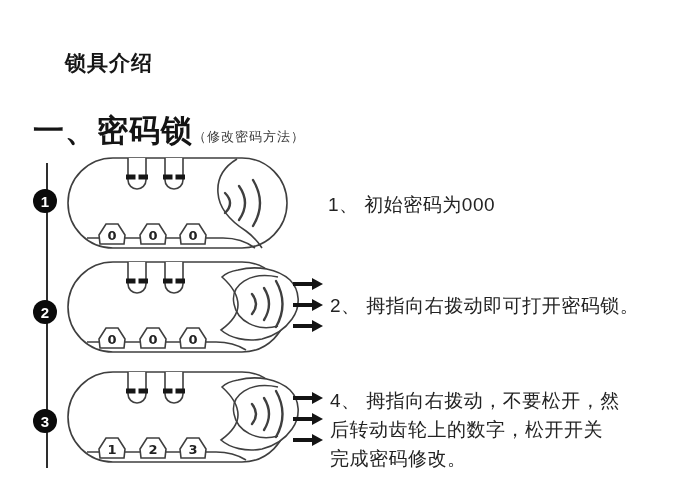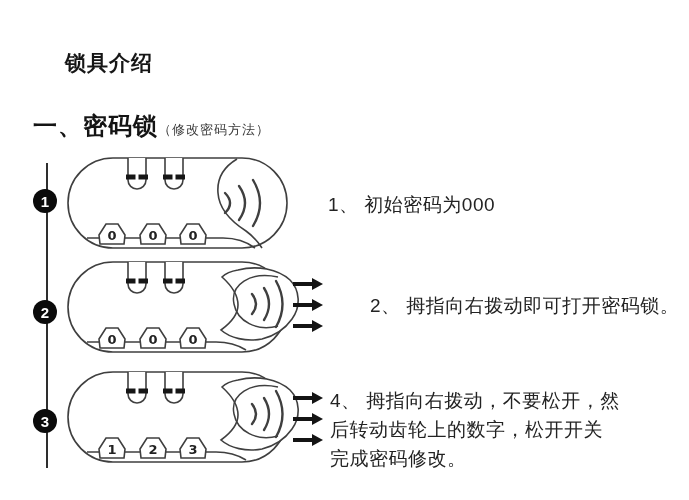--- a/index.html
+++ b/index.html
@@ -17,21 +17,21 @@
     font-size: 21px; font-weight: 800; letter-spacing: 1px;
     color: #161616;
     margin-left: 32px;
   }
   .section-heading {
     position: absolute; left: 33px; top: 110px;
     display: flex; align-items: baseline;
     white-space: nowrap;
   }
   .section-heading .main {
-    font-size: 24px; font-weight: 800; color: #141414; letter-spacing: 1px;
+    font-size: 31px; font-weight: 800; color: #141414; letter-spacing: 1px;
   }
   .section-heading .note {
     font-size: 13px; font-weight: 400; color: #3a3a3a; letter-spacing: 1px;
   }
   .timeline {
     position: absolute; left: 46px; top: 163px;
     width: 2px; height: 305px; background: #2e2e2e;
   }
   .badge {
     position: absolute;
@@ -49,21 +49,21 @@
   .lock2 { left: 66px; top: 260px; }
   .lock3 { left: 66px; top: 370px; }
   .arrows-svg { position: absolute; }
   .arrows2 { left: 292px; top: 276px; }
   .arrows3 { left: 292px; top: 390px; }
   .step-text {
     position: absolute;
     font-size: 19px; color: #232323; letter-spacing: 0.5px;
   }
   .step-text.t1 { left: 328px; top: 192px; white-space: nowrap; }
-  .step-text.t2 { left: 330px; top: 293px; white-space: nowrap; margin-left: 40px; }
+  .step-text.t2 { left: 330px; top: 293px; white-space: nowrap; }
   .step-text.t3 { left: 330px; top: 386px; width: 290px; line-height: 29px; }
   .knob-digit {
     font-family: "DejaVu Sans", "Liberation Sans", sans-serif;
     font-size: 13px; font-weight: 600; fill: #222;
   }
 </style>
 </head>
 <body>
 
 <div class="page">

